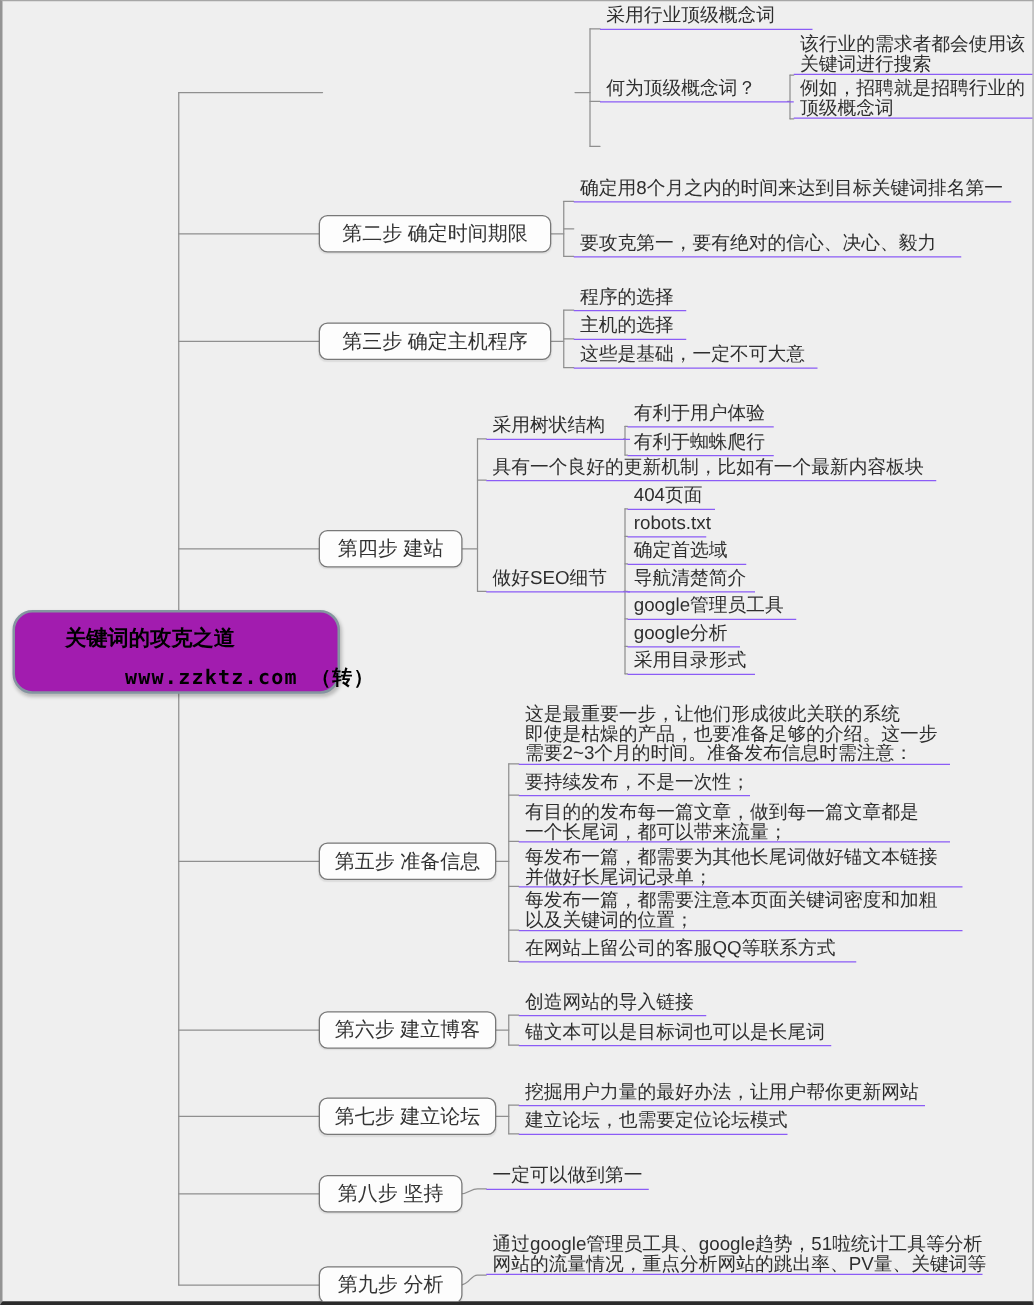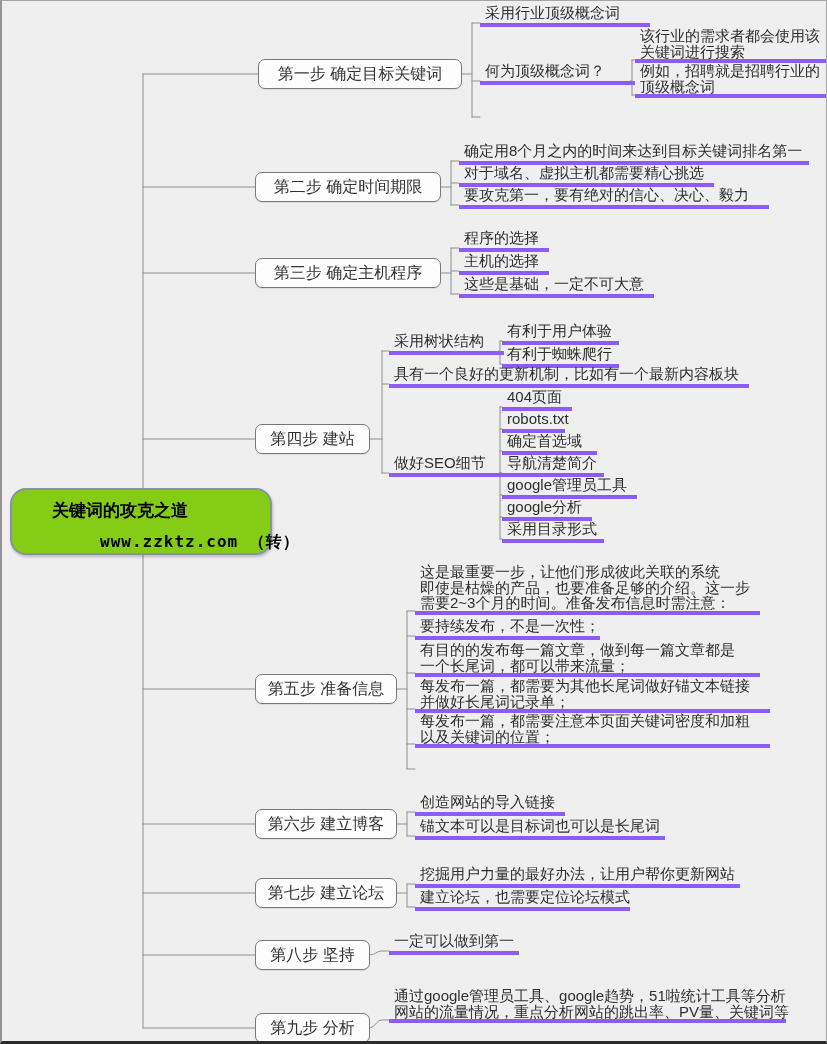--- a/index.html
+++ b/index.html
@@ -19,28 +19,28 @@
     position:absolute;height:28px;
     border:1px solid #787878;border-radius:7px;
     background:#fdfdfd;
     display:flex;align-items:center;justify-content:center;
     font-size:16px;color:#333;white-space:pre;
     box-shadow:0 1px 1px rgba(0,0,0,0.08);
   }
   .leaf{
     position:absolute;
     font-size:15px;line-height:15.5px;color:#2e2e2e;
-    border-bottom:4px solid #8b5cf6;
+    border-bottom:1px solid #8b5cf6;
     padding:0 0 2px 5px;white-space:pre;
   }
   .leaf.ml{padding-bottom:0;}
   .root{
     position:absolute;left:8px;top:487px;width:262px;height:67px;
     box-sizing:border-box;
-    background:#84cc16;
+    background:#a21caf;
     border:2px solid #8494a0;border-radius:16px;
     box-shadow:1px 2px 3px rgba(0,0,0,0.22);
   }
   .root-title{
     position:absolute;left:40px;top:9px;
     font-size:17px;font-weight:bold;color:#000;white-space:pre;
   }
   .root-url{
     position:absolute;left:40px;top:42px;
     font-family:"DejaVu Sans Mono","Liberation Mono",monospace;
@@ -128,39 +128,37 @@
     <path d="M393,892 H405"></path>
       <path d="M405,883 V906"></path>
     <path d="M405,883 H413"></path>
       <path d="M405,906 H413"></path>
 
     <path d="M366,954 C374,954 374,950 380,950 L387,950"></path>
 
     <path d="M366,1027 C374,1027 374,1019 380,1019 L387,1019"></path>
   </svg>
 
-  <div class="box" style="left:256px;top:58px;width:202px">第一步 确定目标关键词</div>
   <div class="box" style="left:253px;top:171px;width:184px">第二步 确定时间期限</div>
   <div class="box" style="left:253px;top:257px;width:184px">第三步 确定主机程序</div>
   <div class="box" style="left:253px;top:423px;width:113px">第四步 建站</div>
   <div class="box" style="left:253px;top:673px;width:140px">第五步 准备信息</div>
   <div class="box" style="left:253px;top:808px;width:140px">第六步 建立博客</div>
   <div class="box" style="left:253px;top:877px;width:140px">第七步 建立论坛</div>
   <div class="box" style="left:253px;top:939px;width:113px">第八步 坚持</div>
   <div class="box" style="left:253px;top:1012px;width:113px">第九步 分析</div>
 
   <div class="leaf" style="left:478px;top:4px;width:165px">采用行业顶级概念词</div>
   <div class="leaf" style="left:478px;top:62px;width:150px">何为顶级概念词？</div>
   <div class="leaf ml" style="left:633px;top:27px;width:190px">该行业的需求者都会使用该
 关键词进行搜索</div>
   <div class="leaf ml" style="left:633px;top:62px;width:190px">例如，招聘就是招聘行业的
 顶级概念词</div>
 
   <div class="leaf" style="left:457px;top:142px;width:345px">确定用8个月之内的时间来达到目标关键词排名第一</div>
-  <div class="leaf" style="left:457px;top:164px;width:250px">对于域名、虚拟主机都需要精心挑选</div>
   <div class="leaf" style="left:457px;top:186px;width:305px">要攻克第一，要有绝对的信心、决心、毅力</div>
 
   <div class="leaf" style="left:457px;top:229px;width:85px">程序的选择</div>
   <div class="leaf" style="left:457px;top:252px;width:85px">主机的选择</div>
   <div class="leaf" style="left:457px;top:275px;width:190px">这些是基础，一定不可大意</div>
 
   <div class="leaf" style="left:387px;top:332px;width:110px">采用树状结构</div>
   <div class="leaf" style="left:500px;top:322px;width:112px">有利于用户体验</div>
   <div class="leaf" style="left:500px;top:345px;width:112px">有利于蜘蛛爬行</div>
   <div class="leaf" style="left:387px;top:365px;width:355px">具有一个良好的更新机制，比如有一个最新内容板块</div>
@@ -176,20 +174,21 @@
   <div class="leaf ml" style="left:413px;top:563px;width:340px">这是最重要一步，让他们形成彼此关联的系统
 即使是枯燥的产品，也要准备足够的介绍。这一步
 需要2~3个月的时间。准备发布信息时需注意：</div>
   <div class="leaf" style="left:413px;top:617px;width:180px">要持续发布，不是一次性；</div>
   <div class="leaf ml" style="left:413px;top:641px;width:340px">有目的的发布每一篇文章，做到每一篇文章都是
 一个长尾词，都可以带来流量；</div>
   <div class="leaf ml" style="left:413px;top:677px;width:350px">每发布一篇，都需要为其他长尾词做好锚文本链接
 并做好长尾词记录单；</div>
   <div class="leaf ml" style="left:413px;top:712px;width:350px">每发布一篇，都需要注意本页面关键词密度和加粗
 以及关键词的位置；</div>
+  <div class="leaf" style="left:413px;top:750px;width:265px">在网站上留公司的客服QQ等联系方式</div>
 
   <div class="leaf" style="left:413px;top:793px;width:145px">创造网站的导入链接</div>
   <div class="leaf" style="left:413px;top:865px;width:320px">挖掘用户力量的最好办法，让用户帮你更新网站</div>
 
   <div class="leaf" style="left:413px;top:817px;width:245px">锚文本可以是目标词也可以是长尾词</div>
   <div class="leaf" style="left:413px;top:888px;width:210px">建立论坛，也需要定位论坛模式</div>
 
   <div class="leaf" style="left:387px;top:932px;width:125px">一定可以做到第一</div>
 
   <div class="leaf ml" style="left:387px;top:987px;width:392px">通过google管理员工具、google趋势，51啦统计工具等分析

